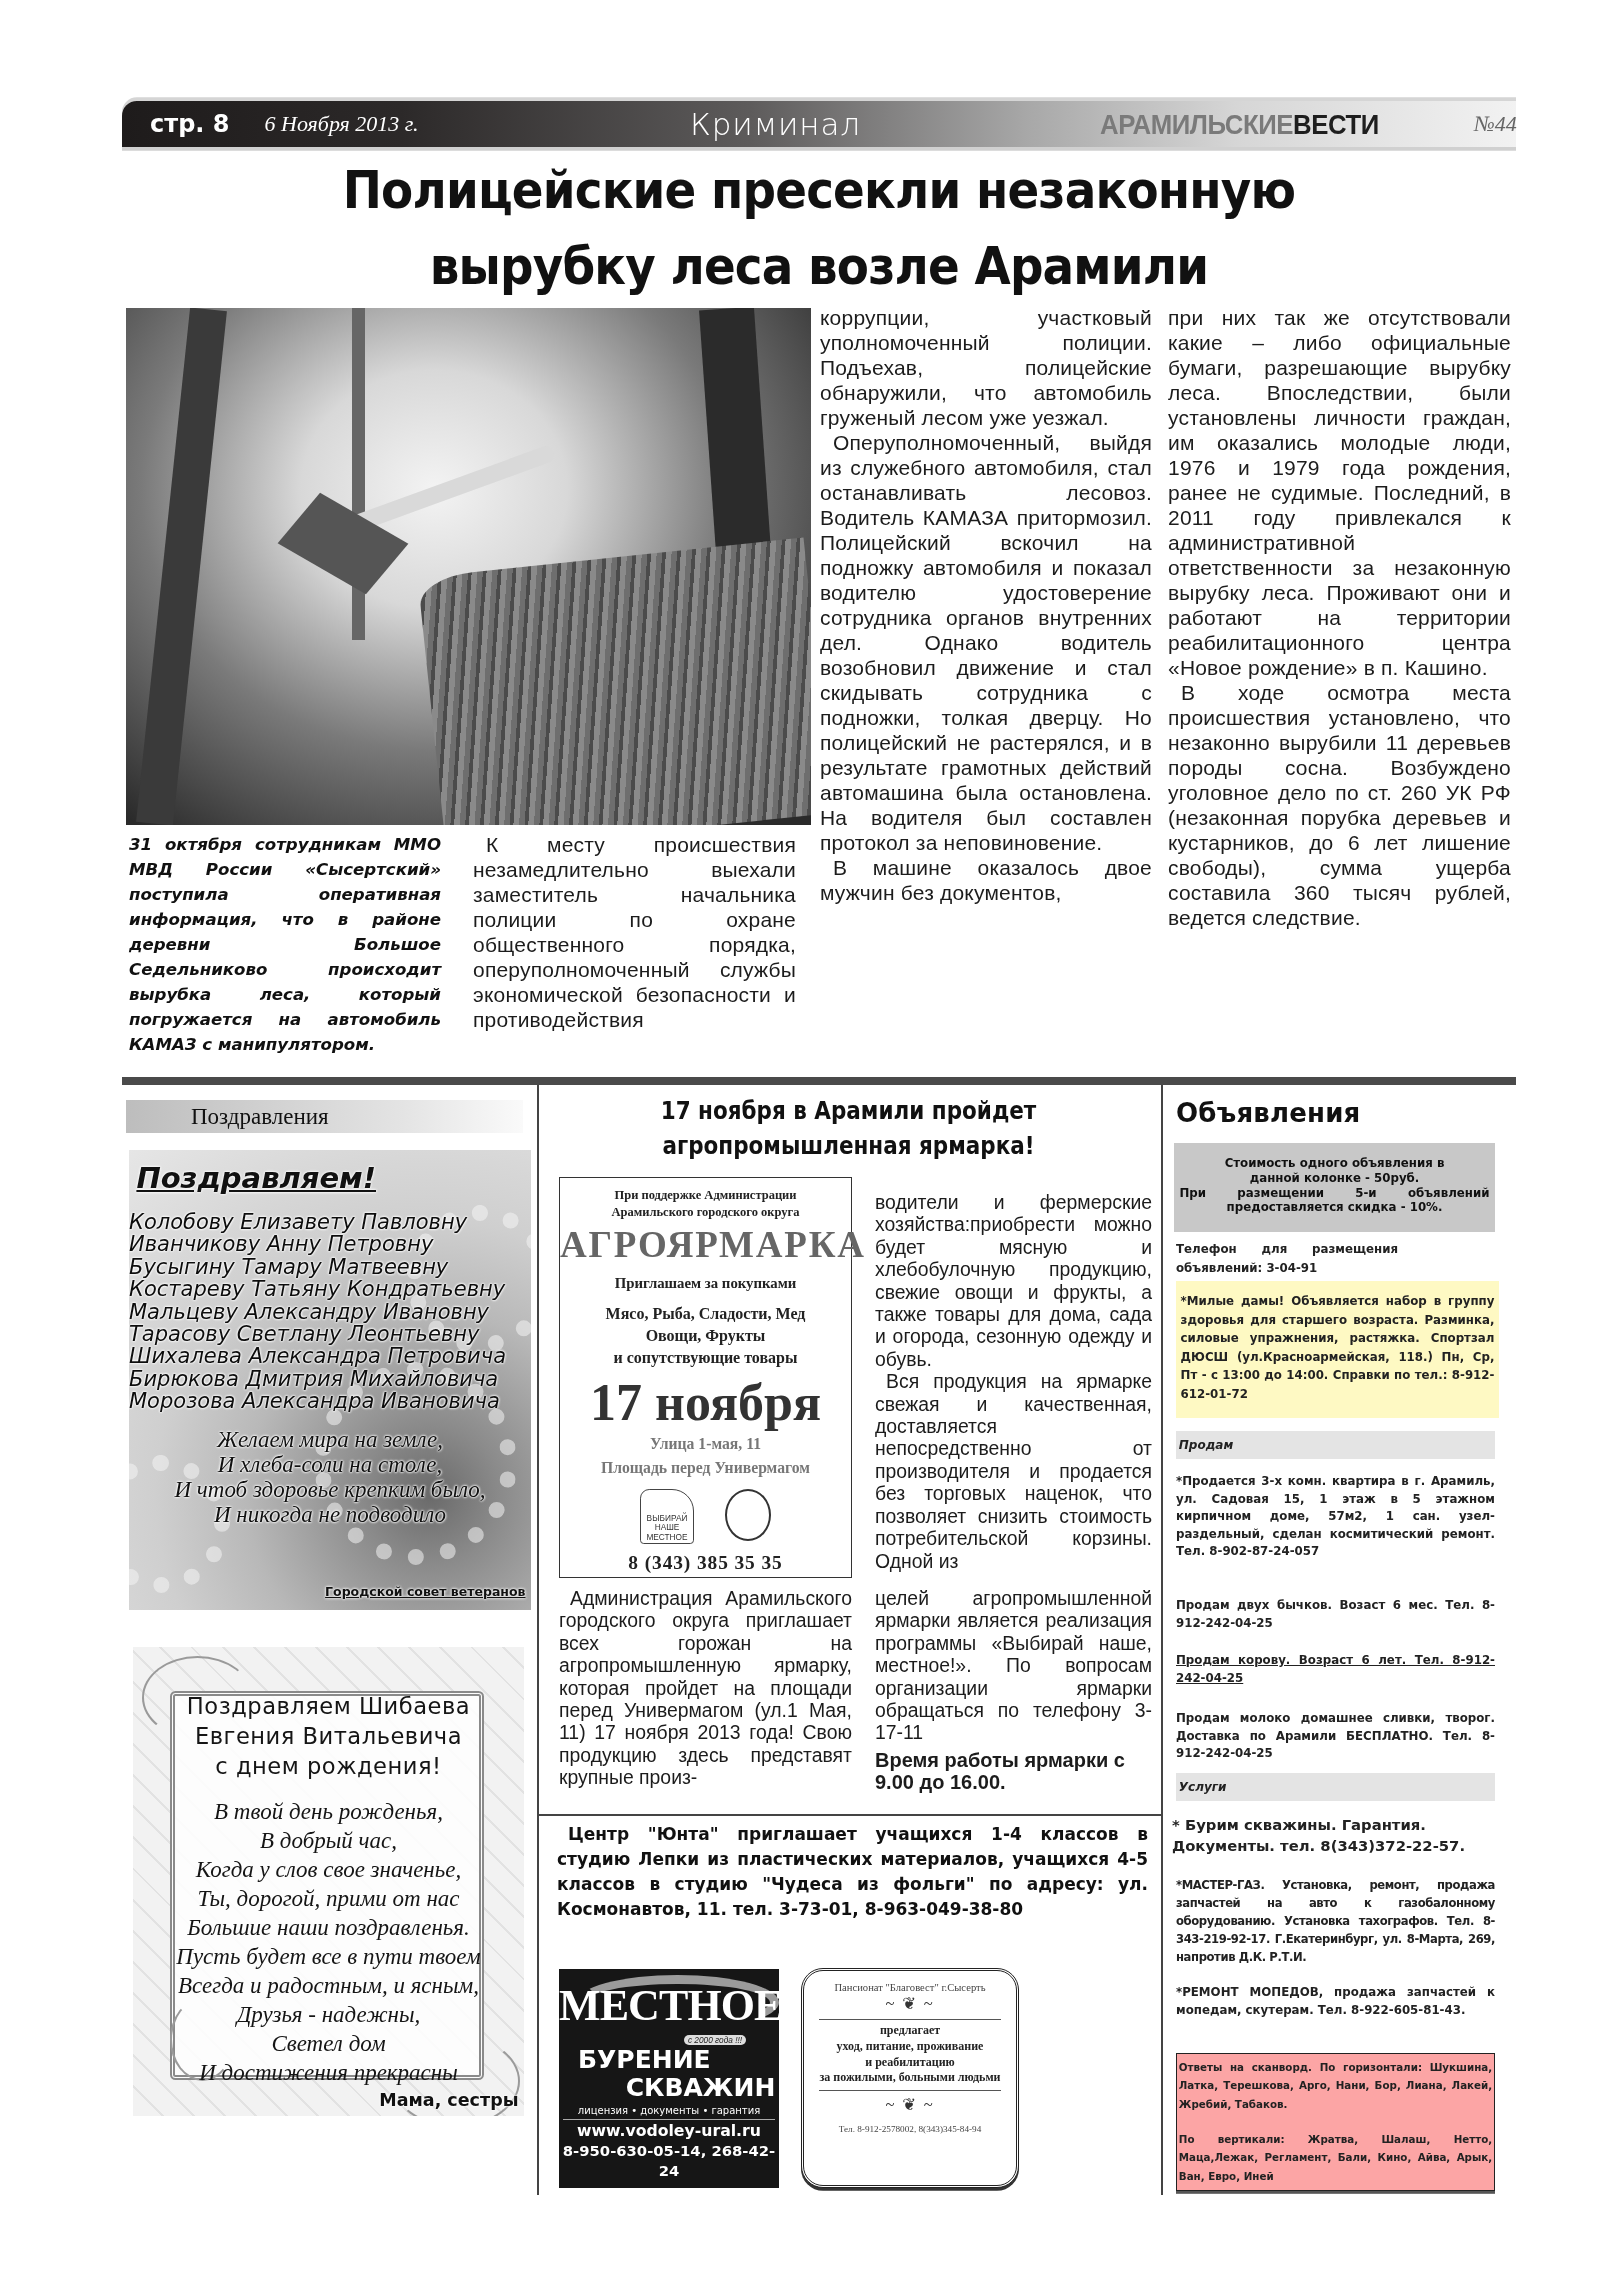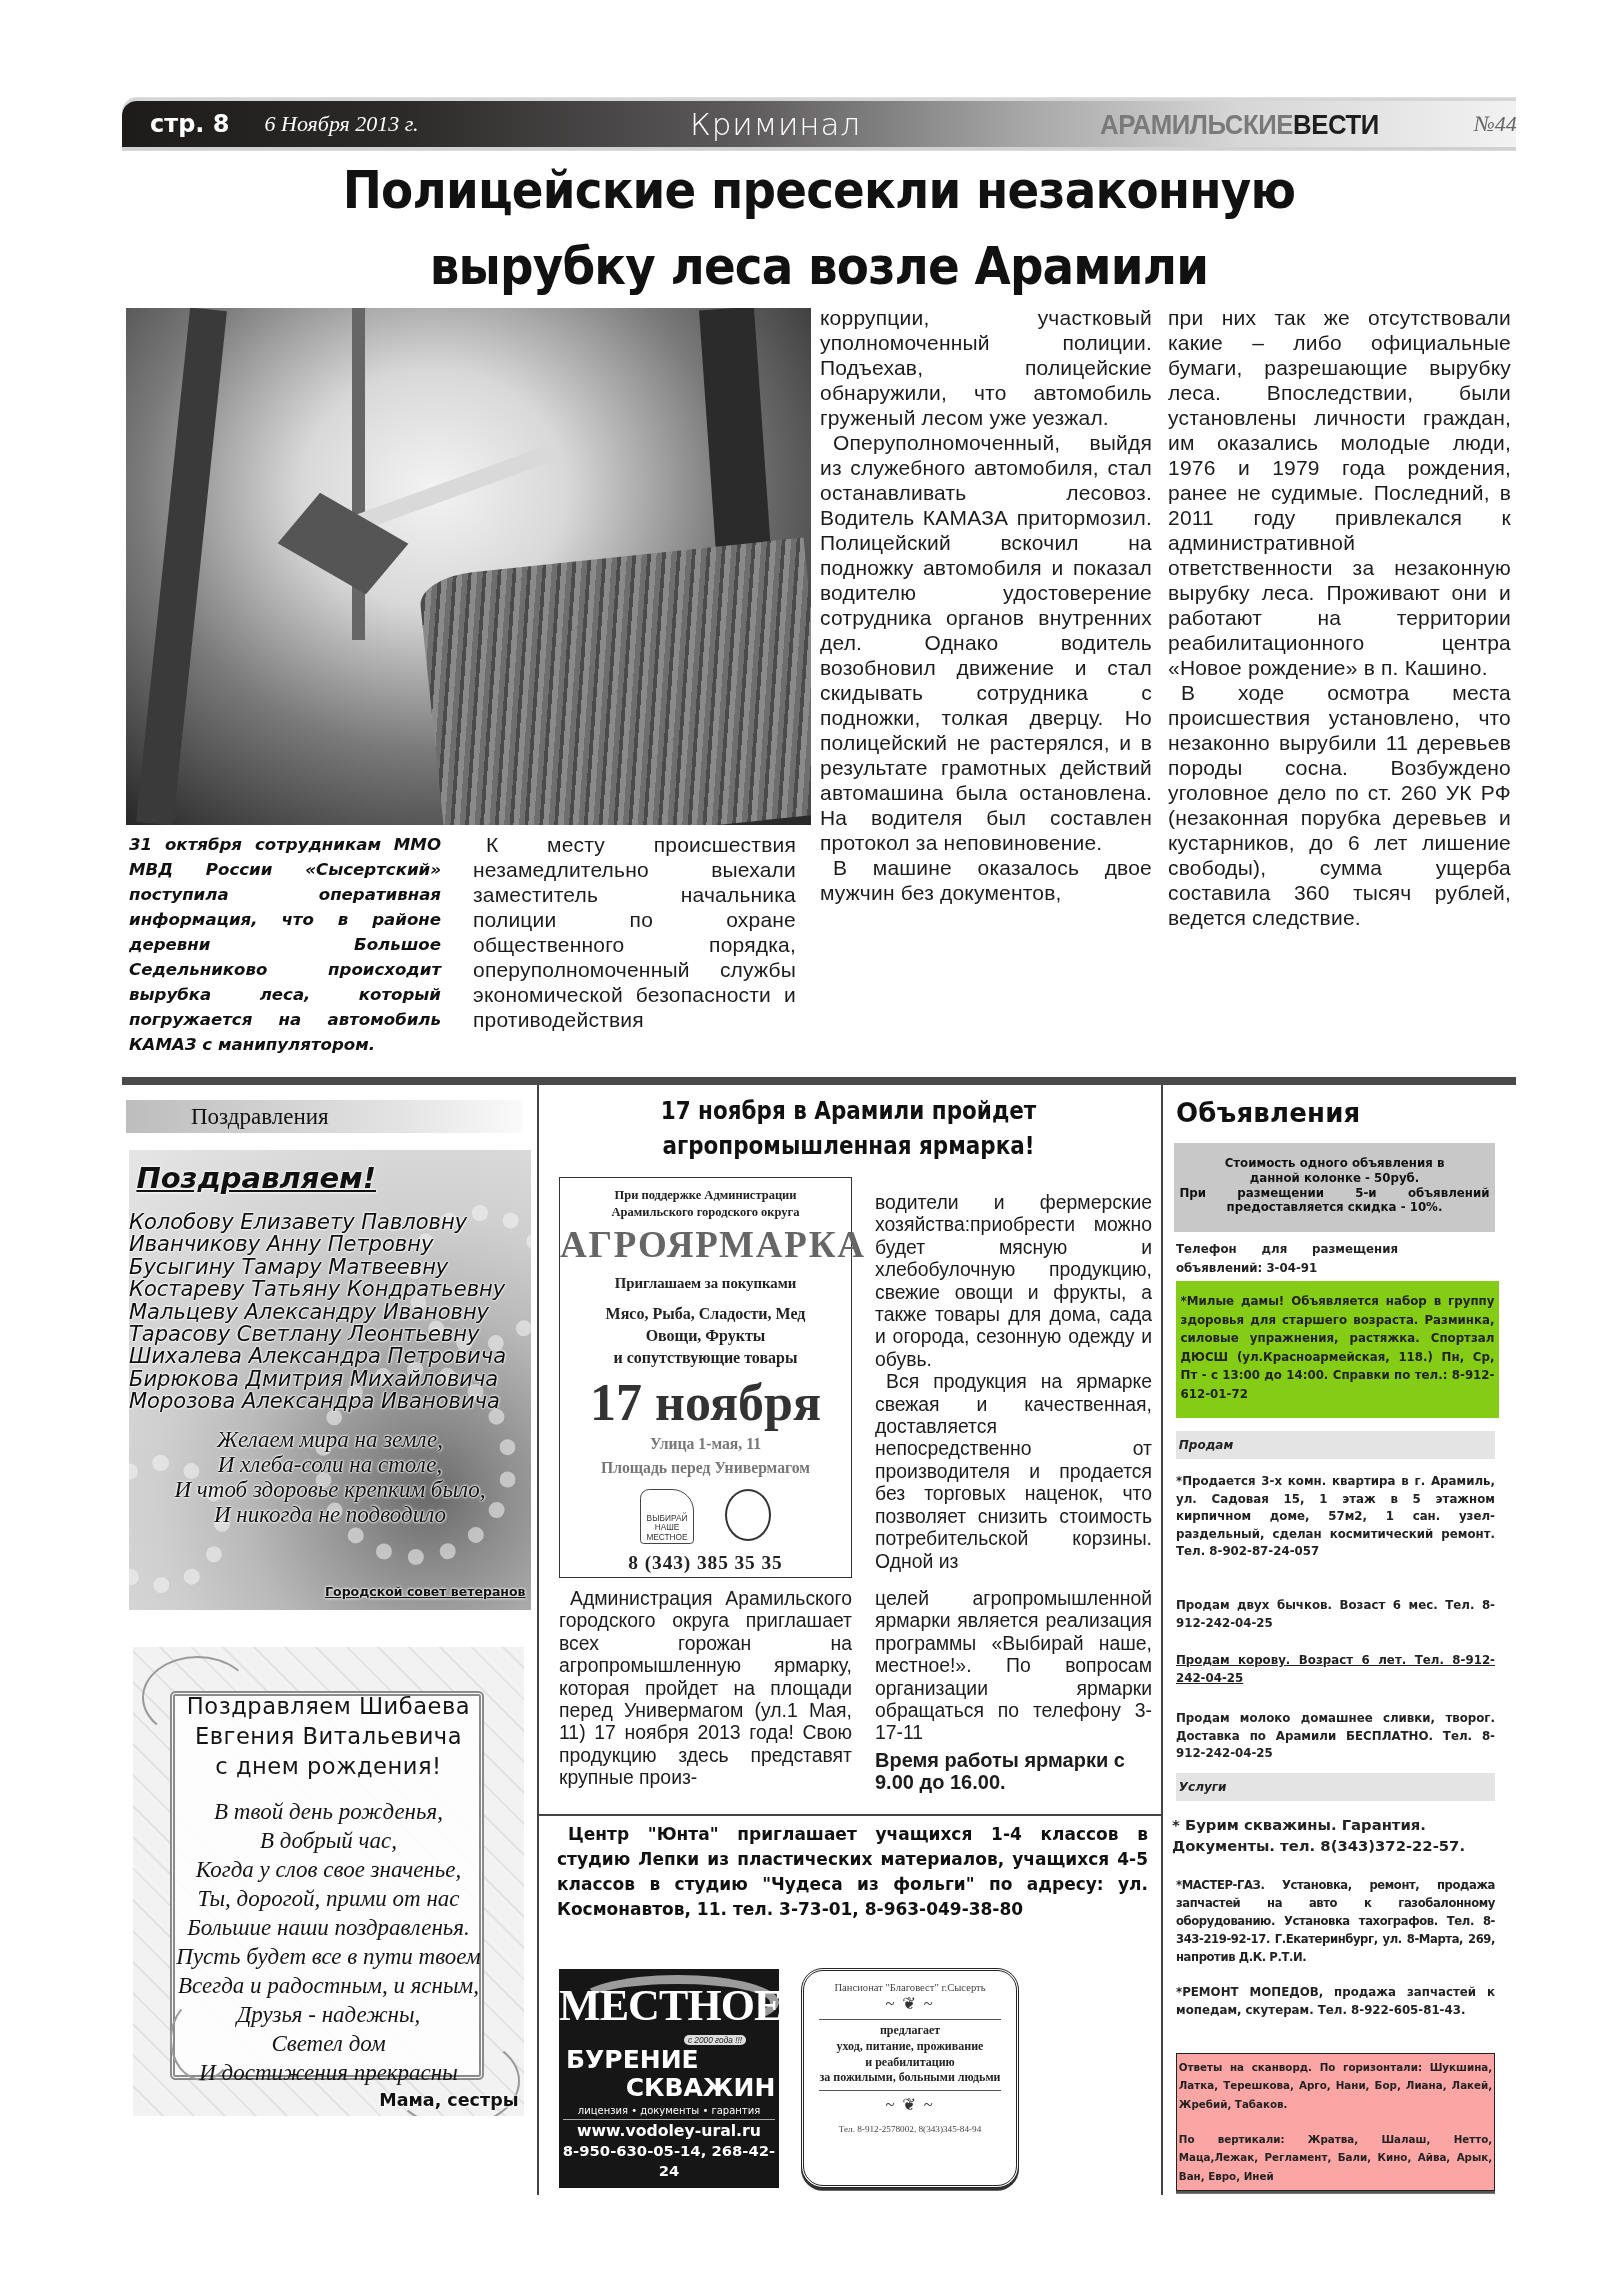--- a/index.html
+++ b/index.html
@@ -156,21 +156,21 @@
     text-indent: 11px;
   }
 
   .vodoley {
     position: absolute; left: 559px; top: 1969px; width: 220px; height: 219px; background: #161616; color: #fff;
     text-align: center; overflow: hidden;
   }
   .vodoley .wave { position: absolute; left: 16.6px; top: 5.5px; width: 203px; height: 55px; border: 9.2px solid #bdbdbd; border-radius: 50%; border-bottom-color: transparent; border-left-color: transparent; opacity: 0.8; }
   .vodoley .name { position: relative; font-family: "Liberation Serif", serif; font-weight: bold; font-size: 44px; line-height: 48px; margin-top: 13px; letter-spacing: -0.9px; }
   .vodoley .since { position: relative; font-size: 8.3px; font-style: italic; color: #222; background: #ddd; display: inline-block; padding: 0 3.7px; margin-left: 92px; border-radius: 5.5px; }
-  .vodoley .s1 { font-family: "DejaVu Sans", sans-serif; font-weight: bold; font-size: 25px; line-height: 28px; text-align: left; padding-left: 7px; }
+  .vodoley .s1 { font-family: "DejaVu Sans", sans-serif; font-weight: bold; font-size: 25px; line-height: 28px; text-align: left; padding-left: 19px; }
   .vodoley .s2 { font-family: "DejaVu Sans", sans-serif; font-weight: bold; font-size: 25px; line-height: 28px; text-align: right; padding-right: 3.7px; }
   .vodoley .lic { font-family: "DejaVu Sans", sans-serif; font-size: 10px; line-height: 14.8px; border-bottom: 0.9px solid #aaa; margin: 1.8px 3.7px; }
   .vodoley .site { font-family: "DejaVu Sans", sans-serif; font-weight: bold; font-size: 15.7px; line-height: 20px; }
   .vodoley .tel { font-family: "DejaVu Sans", sans-serif; font-weight: bold; font-size: 14.8px; line-height: 20px; }
 
   .pension {
     position: absolute; left: 801px; top: 1968px; width: 218px; height: 220px;
     border: 3.7px double #222; border-radius: 22px; background: #fff; text-align: center; font-family: "Liberation Serif", serif; color: #222;
     box-shadow: 0 2.8px 0 #333;
   }
@@ -182,21 +182,21 @@
 
   
   .ads-title { position: absolute; left: 1176px; top: 1098px; font-family: "DejaVu Sans", sans-serif; font-weight: bold; font-size: 26px; color: #111; letter-spacing: 0.2px; }
   .ads-price {
     position: absolute; left: 1174px; top: 1143px; width: 321px; height: 89px; background: #c8c8c8;
     font-family: "DejaVu Sans", sans-serif; font-weight: bold; font-size: 11.8px; line-height: 14.8px; text-align: center; padding-top: 13px; color: #111;
   }
   .ads-price .j { text-align: justify; text-align-last: justify; padding: 0 5.5px; }
   .ads-phone { position: absolute; left: 1176px; top: 1240px; width: 314px; font-family: "DejaVu Sans", sans-serif; font-weight: bold; font-size: 11.8px; line-height: 19.4px; color: #222; }
   .ads-phone .j { text-align: justify; text-align-last: justify; width: 222px; }
-  .ad-box { position: absolute; left: 1176px; width: 323px; background: #84cc16; font-family: "DejaVu Sans", sans-serif; font-weight: bold; font-size: 11.8px; line-height: 18.5px; color: #222; padding: 7.4px 4.6px; text-align: justify; }
+  .ad-box { position: absolute; left: 1176px; width: 323px; background: #fef9c3; font-family: "DejaVu Sans", sans-serif; font-weight: bold; font-size: 11.8px; line-height: 18.5px; color: #222; padding: 7.4px 4.6px; text-align: justify; }
   .ad-ladies { top: 1281px; height: 137px; padding-top: 11px; }
   .cat-bar { position: absolute; left: 1176px; width: 319px; height: 28px; background: #e4e4e4; font-family: "DejaVu Sans", sans-serif; font-style: italic; font-weight: bold; font-size: 12px; line-height: 28px; padding-left: 2.8px; color: #222; }
   .cat-sell { top: 1431px; }
   .cat-serv { top: 1773px; }
   .ad-text { position: absolute; left: 1176px; width: 319px; font-family: "DejaVu Sans", sans-serif; font-weight: bold; font-size: 11.8px; line-height: 17.5px; color: #222; text-align: justify; }
   .ad-flat { top: 1473px; }
   .ad-bulls { top: 1597px; }
   .ad-cow { top: 1652px; text-decoration: underline; }
   .ad-milk { top: 1710px; }
   .ad-wells { top: 1814px; font-size: 14.8px; line-height: 21px; left: 1172px; text-align: left; }

